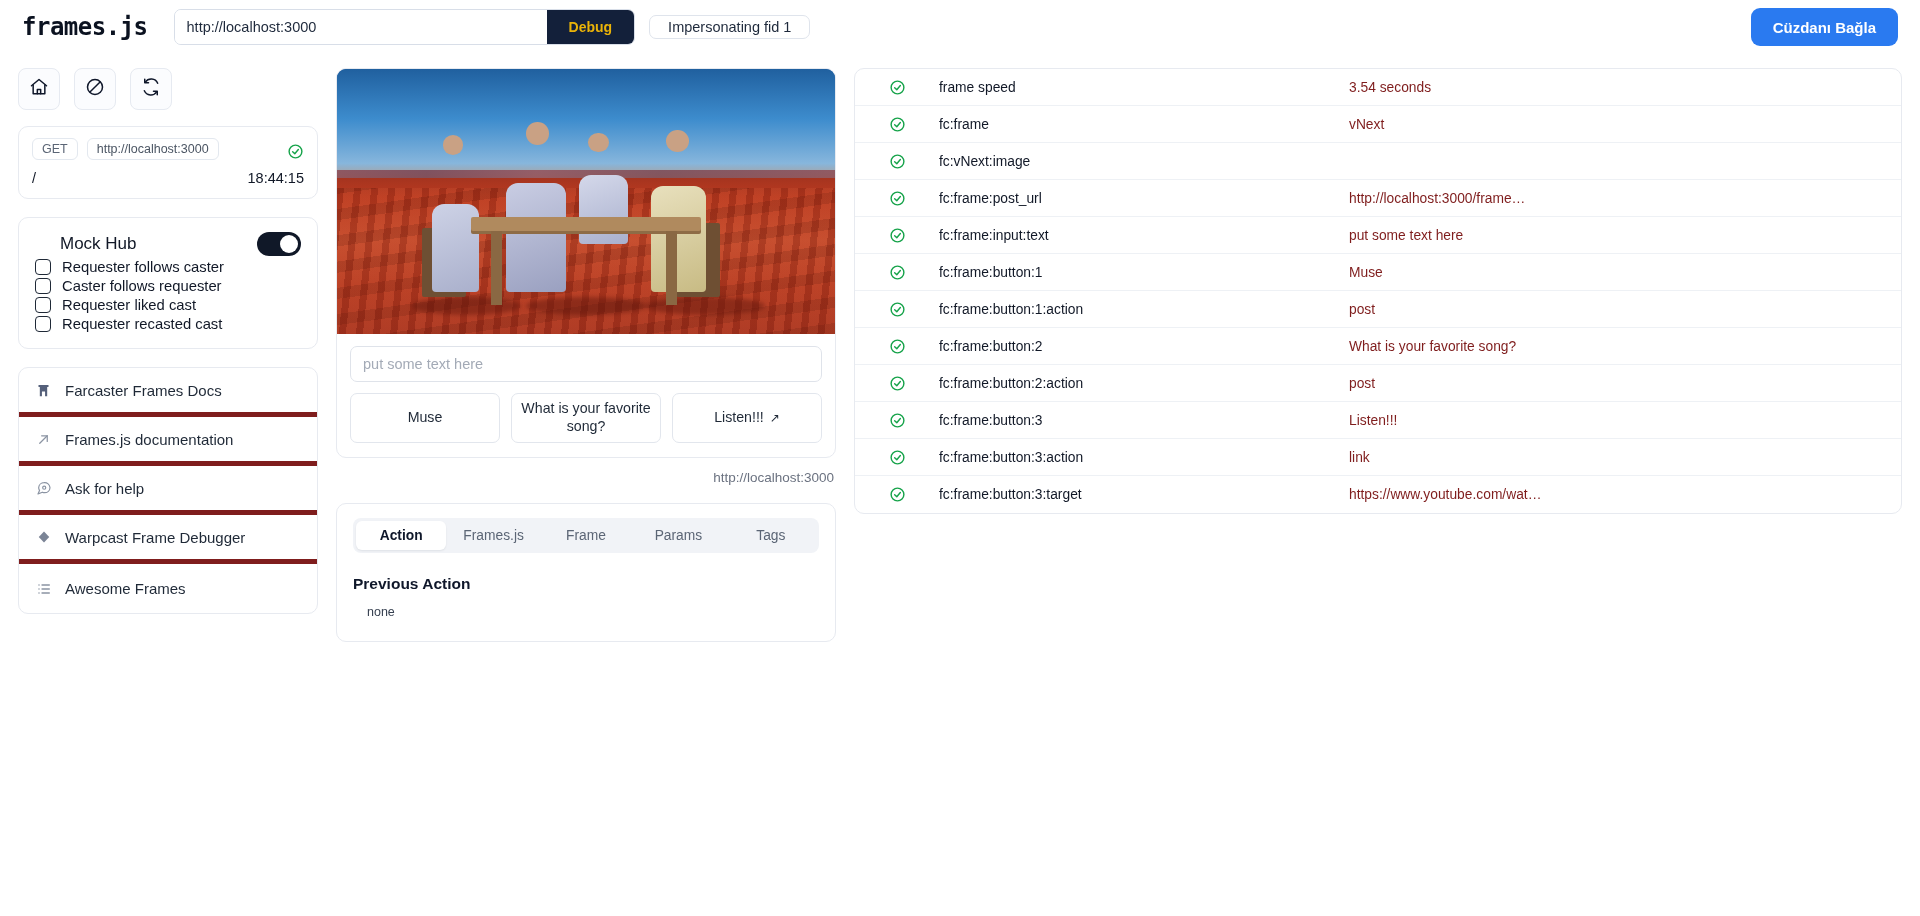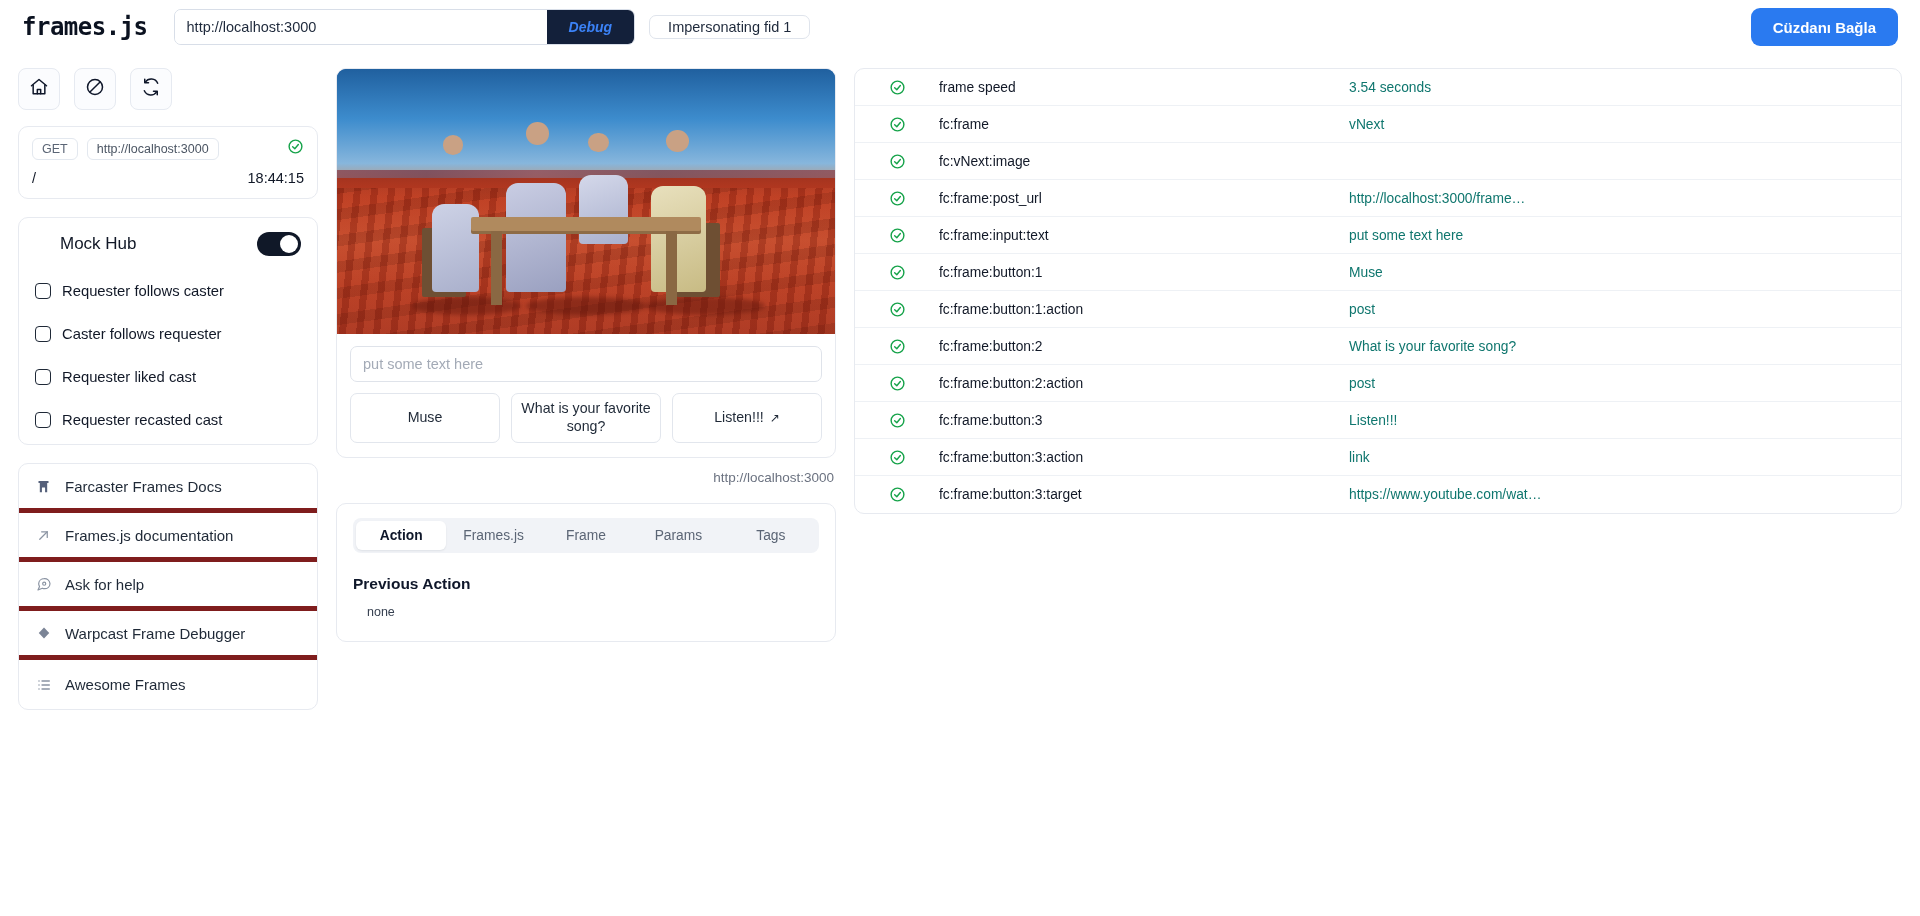--- a/index.html
+++ b/index.html
@@ -43,28 +43,27 @@
     border: none;
     outline: none;
     padding: 0 12px;
     font-size: 14.5px;
     color: #1e293b;
     font-family: "Liberation Sans", sans-serif;
     background: #fff;
   }
   .debug-btn {
     background: #13203a;
-    color: #3b82f6;
+    color: #eab308;
     border: none;
     font-size: 14px;
     font-weight: 700;
     padding: 0 22px;
     cursor: pointer;
     font-family: "Liberation Sans", sans-serif;
-    font-style: italic;
   }
   .impersonate-btn {
     height: 24px;
     border: 1px solid #dfe4ec;
     background: #fff;
     border-radius: 7px;
     padding: 0 18px;
     font-size: 14.5px;
     color: #1e293b;
     cursor: pointer;
@@ -103,21 +102,21 @@
     display: flex; align-items: center; justify-content: center;
     cursor: pointer;
   }
   .card {
     border: 1px solid #e7eaf0;
     border-radius: 10px;
     background: #fff;
     margin-bottom: 18px;
   }
   .req-card { padding: 11px 13px 12px 13px; }
-  .req-top { display: flex; align-items: flex-start; gap: 9px; }
+  .req-top { display: flex; align-items: flex-end; gap: 9px; }
   .pill {
     border: 1px solid #e3e8ef;
     border-radius: 6px;
     padding: 3px 9px;
     font-size: 12.5px;
     color: #5b6575;
     background: #fff;
   }
   .pill.url { color: #4b5563; }
   .check-ok { margin-left: auto; display: flex; }
@@ -139,21 +138,21 @@
     cursor: pointer;
   }
   .toggle::after {
     content: "";
     position: absolute; right: 3px; top: 3px;
     width: 18px; height: 18px; border-radius: 50%;
     background: #fff;
   }
   .chk-row {
     display: flex; align-items: center; gap: 11px;
-    margin-top: 27px;
+    margin-top: 3px;
     font-size: 14.8px; color: #111827;
     cursor: pointer;
   }
   .chk {
     width: 16px; height: 16px;
     border: 1.6px solid #1f2937;
     border-radius: 4px;
     background: #fff;
     flex: 0 0 16px;
   }
@@ -283,21 +282,21 @@
   .meta-row {
     display: flex;
     align-items: center;
     height: 37px;
     border-bottom: 1px solid #eef1f5;
     font-size: 13.8px;
   }
   .meta-row:last-child { border-bottom: none; }
   .meta-ico { width: 84px; display: flex; justify-content: center; }
   .meta-key { width: 410px; color: #111827; }
-  .meta-val { color: #0f766e; flex: 1; white-space: nowrap; overflow: hidden; text-overflow: ellipsis; }
+  .meta-val { color: #7f1d1d; flex: 1; white-space: nowrap; overflow: hidden; text-overflow: ellipsis; }
 </style>
 </head>
 <body>
 
 <div class="topbar">
   <div class="brand">frames.js</div>
 
   <div class="url-group">
     <input class="url-input" type="text" value="http://localhost:3000" style="">
     <button class="debug-btn">Debug</button>

